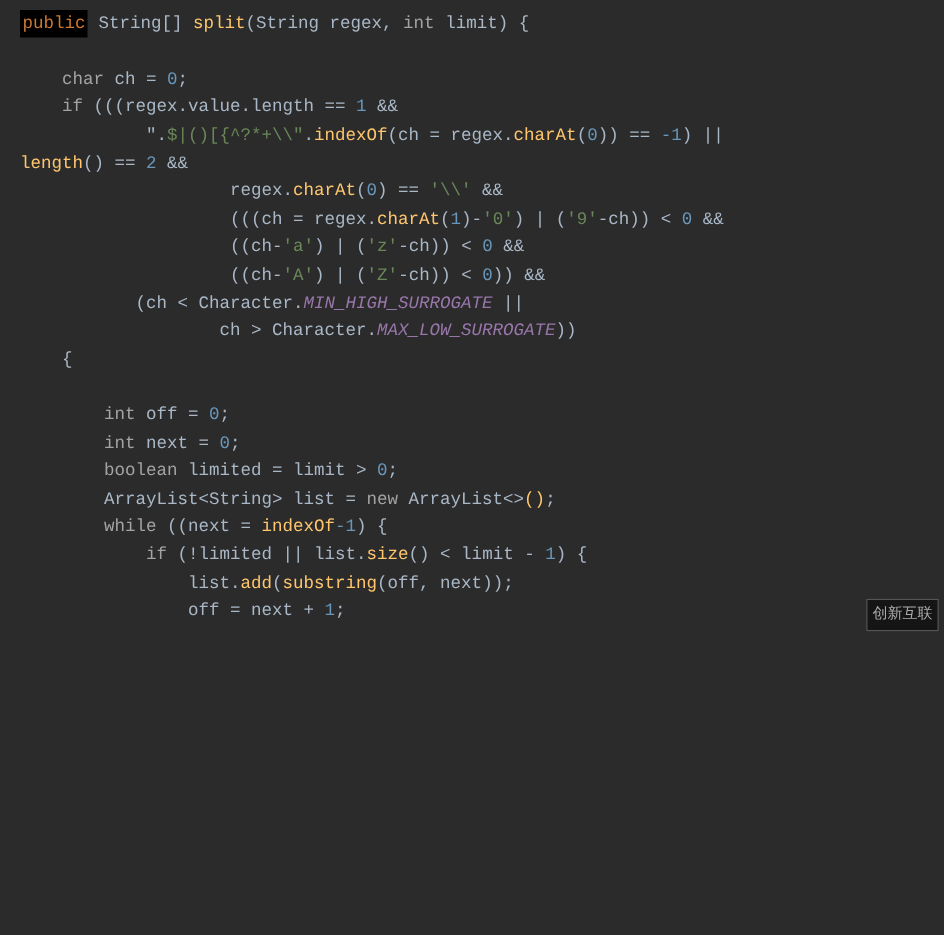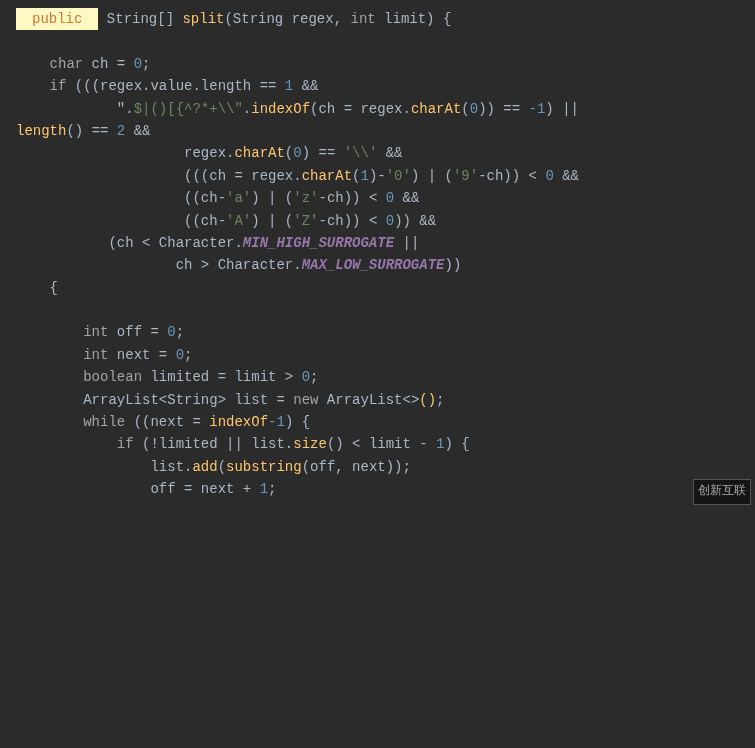--- a/index.html
+++ b/index.html
@@ -22,26 +22,26 @@
       align-items: baseline;
       padding: 0 16px;
       white-space: pre;
       min-height: 22px;
     }
     
     .kw { color: #a3a3a3; }
     .method { color: #ffc66d; }
     .str { color: #6a8759; }
     .num { color: #6897bb; }
-    .field-italic { color: #9876aa; font-style: italic; font-weight: bold; }
+    .field-italic { color: #9876aa; font-style: italic; }
     .plain { color: #a9b7c6; }
     .highlight-public {
-      background-color: #fef9c3;
+      background-color: #000000;
       color: #cc7832;
-      padding: 0 16px;
+      padding: 0 2px;
     }
     .logo-watermark {
       position: absolute;
       bottom: 4px;
       right: 4px;
       background: rgba(0,0,0,0.5);
       color: #aaa;
       font-size: 12px;
       padding: 2px 4px;
       border: 1px solid #555;

